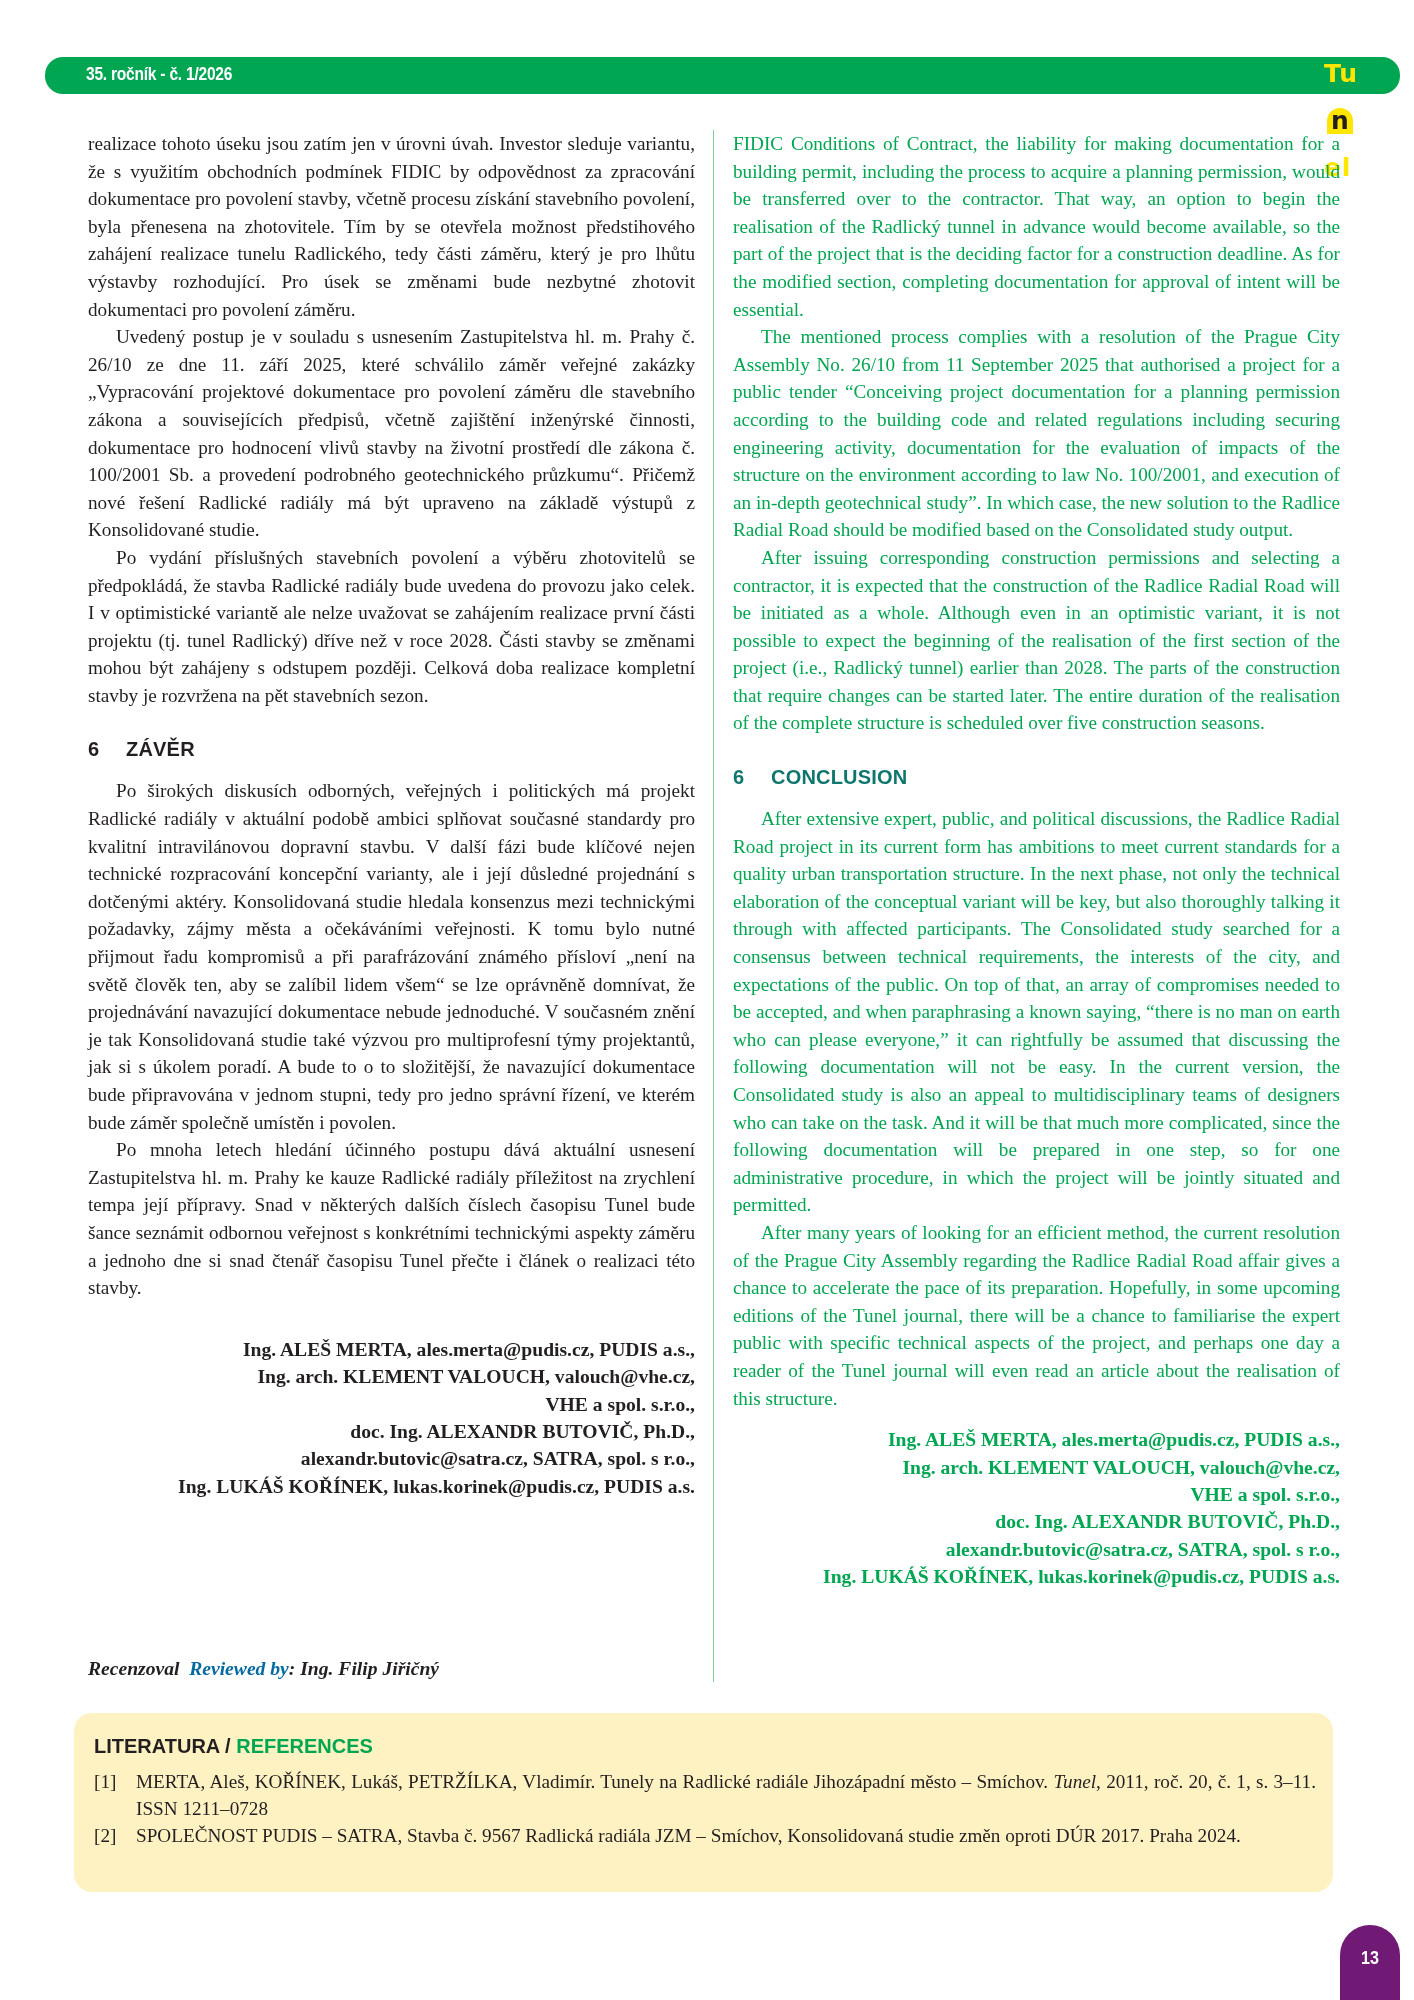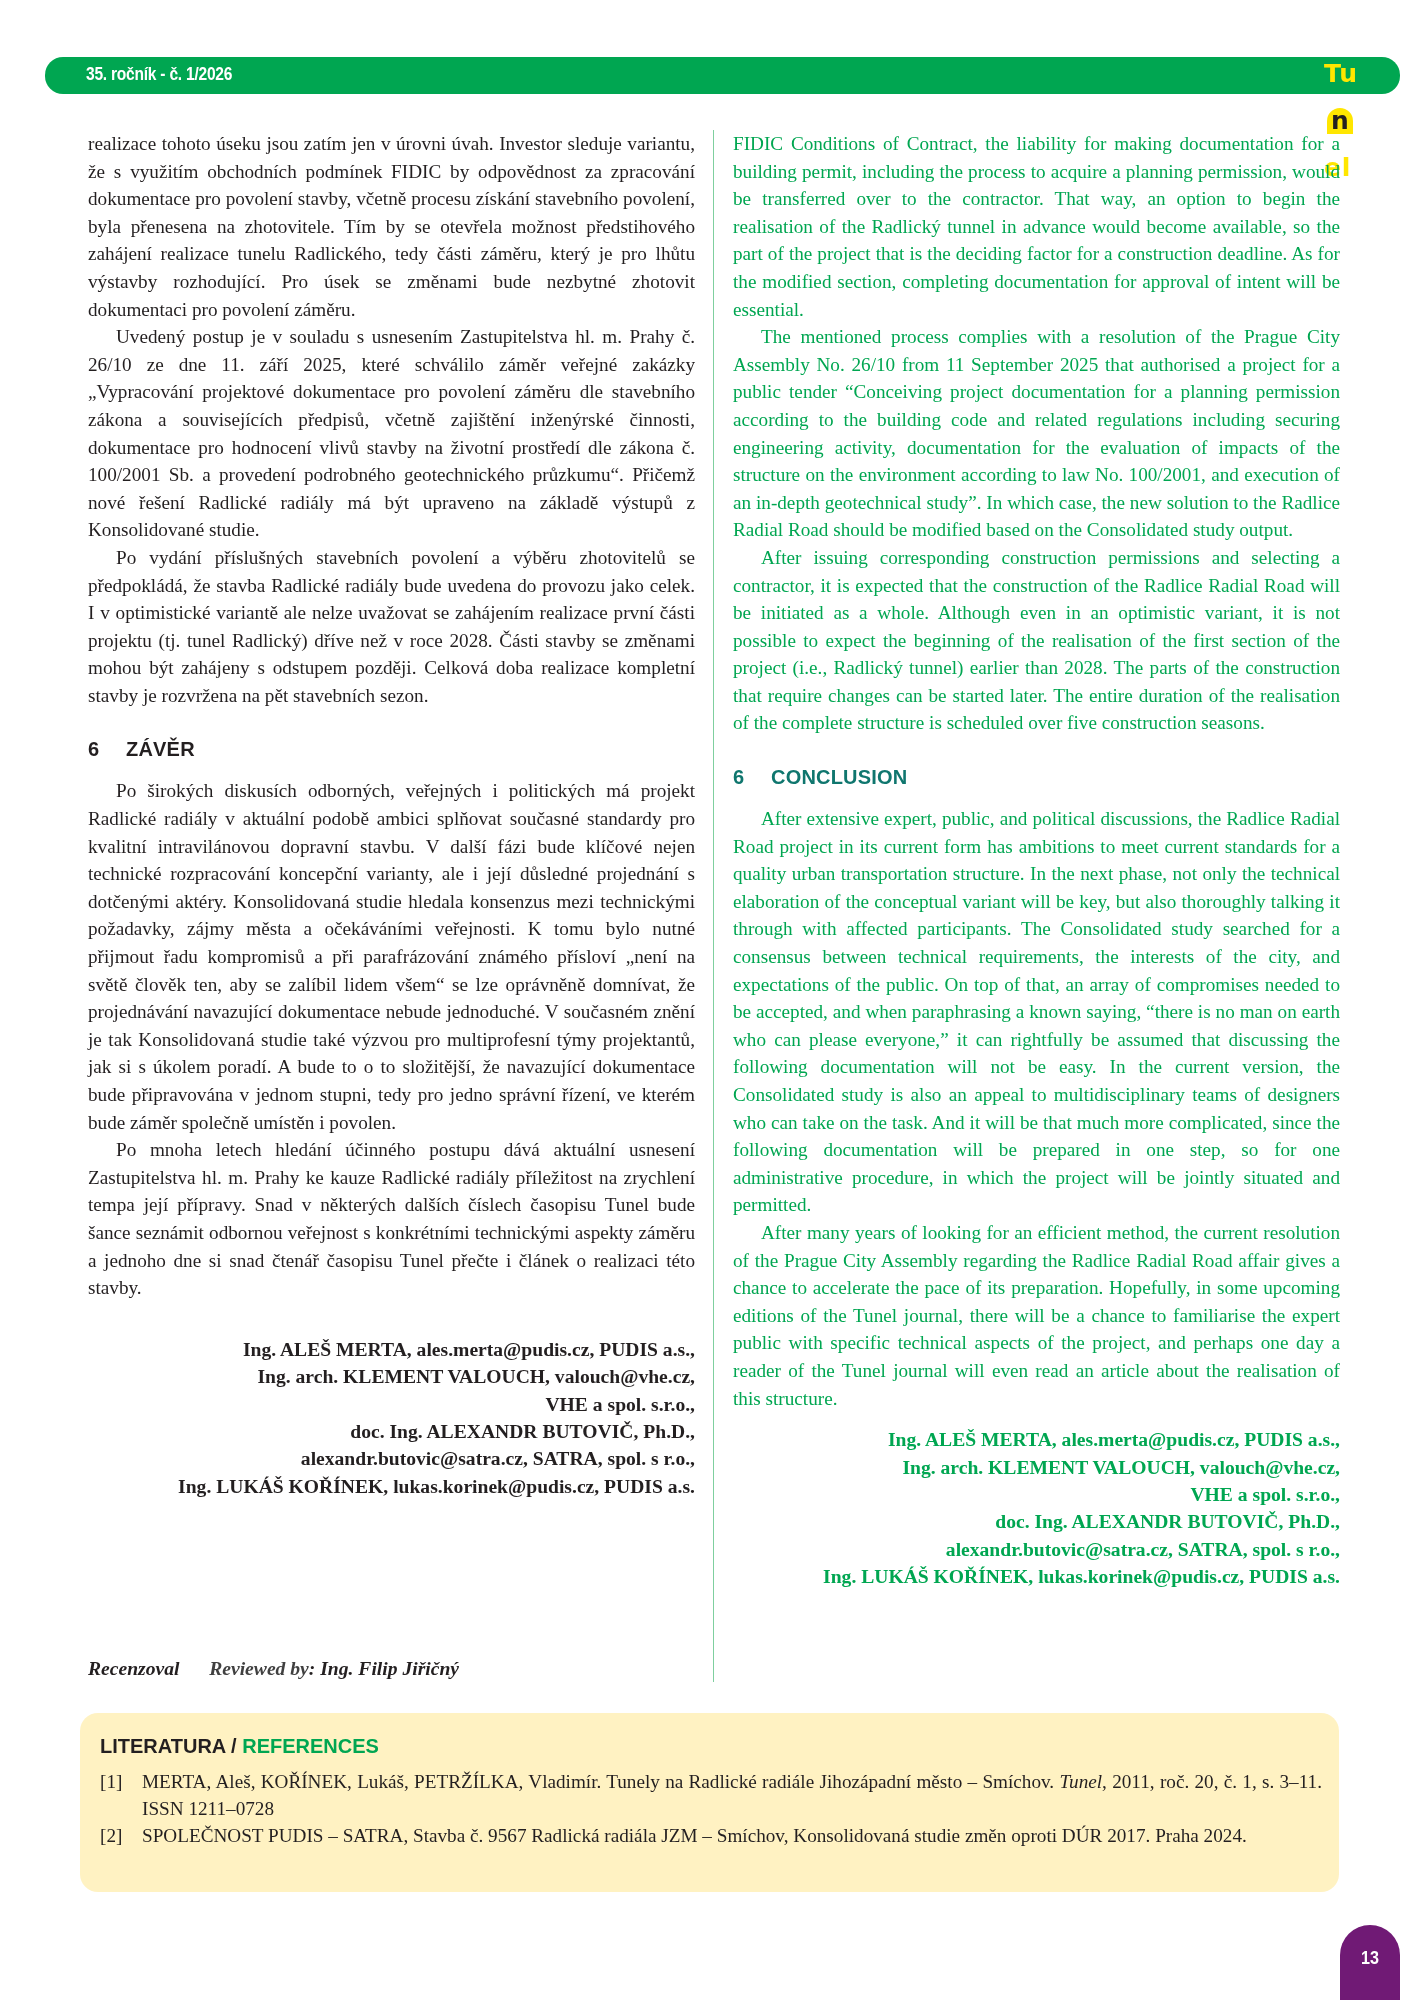--- a/index.html
+++ b/index.html
@@ -35,24 +35,24 @@
   .col-left .section-head { color: #231f20; }
   .col-right .section-head { color: #0f766e; }
 
   .authors { margin-top: 34px; text-align: right; font-weight: bold;
              font-size: 19.6px; line-height: 27.4px; }
   .authors div { white-space: nowrap; }
   .col-right .authors { margin-top: 14px; }
 
   .review { position: absolute; left: 88px; top: 1658px; font-style: italic; font-weight: bold;
             font-size: 19.6px; }
-  .review .en { color: #404040; margin-left: 20px; }
+  .review .en { color: #0369a1; }
 
   
-  .refs { position: absolute; left: 80px; top: 1713px; width: 1259px; height: 179px;
+  .refs { position: absolute; left: 74px; top: 1713px; width: 1259px; height: 179px;
           background: #fff2c2; border-radius: 18px; }
   .refs-title { position: absolute; left: 20px; top: 22px; font-family: "Liberation Sans", sans-serif;
                 font-weight: bold; font-size: 20px; }
   .refs-title .en { color: #00a651; }
   .refs-list { position: absolute; left: 20px; top: 55px; width: 1222px; font-size: 19.2px; line-height: 27px; }
   .ref-item { display: flex; text-align: justify; }
   .ref-item .idx { width: 42px; flex: none; }
   .ref-item .txt { flex: 1; }
 
   

